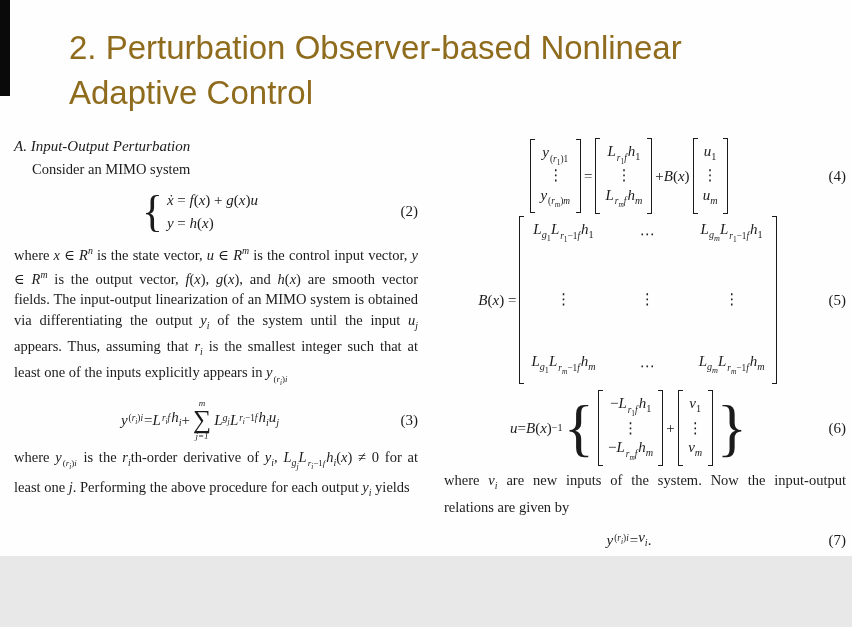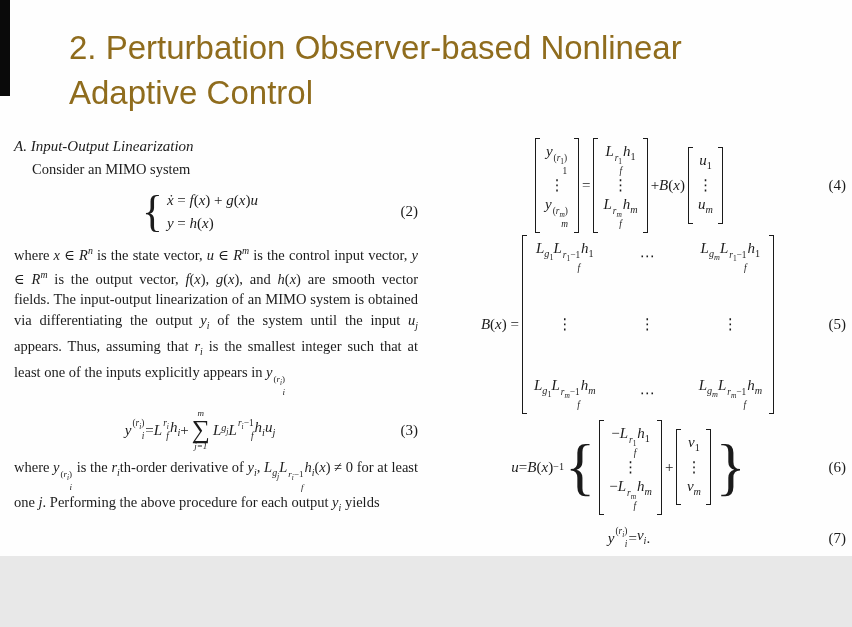--- a/index.html
+++ b/index.html
@@ -22,21 +22,21 @@
   .eq .bd{flex:1;display:flex;justify-content:center;align-items:center;}
   .eq .nm{width:32px;text-align:right;}
   .eq2{margin:10px 0 8px;}
   .eq3{margin:12px 0 6px;}
   .eq4{margin:2px 0 2px;}
   .eq5{margin:2px 0 4px;}
   .eq6{margin:6px 0 4px;}
   .eq7{margin:10px 0 8px;}
 
   
-  .stk{display:inline-flex;flex-direction:column;align-items:flex-end;
+  .stk{display:inline-flex;flex-direction:row;align-items:flex-start;
        font-size:0.62em;line-height:1.15;vertical-align:-0.5em;margin:0 1px;}
   sub,sup{font-size:0.68em;}
   .stk sub,.stk sup, sub sub{font-size:0.8em;}
   .cases{display:inline-flex;flex-direction:column;row-gap:3px;margin-left:4px;}
   .brc{font-size:2.9em;font-weight:300;line-height:0.95;font-style:normal;}
   .brcL{font-size:4.2em;font-weight:300;line-height:0.9;font-style:normal;margin:0 1px;}
   .sum{display:inline-flex;flex-direction:column;align-items:center;line-height:1;
        margin:0 3px;vertical-align:middle;}
   .sum .top,.sum .bot{font-size:0.6em;font-style:italic;}
   .sum .sig{font-size:1.7em;line-height:0.95;}
@@ -60,21 +60,21 @@
 </head>
 <body>
 
 <div class="slide">
 
   <div class="black-bar"></div>
 
   <h1 class="title" style="color:#8f6c1d;margin:0;">2. Perturbation Observer-based Nonlinear Adaptive Control</h1>
 
   <div class="col col-left">
-    <div class="section-heading">A.  Input-Output Linearization</div>
+    <div class="section-heading">A.  Input-Output Perturbation</div>
     <div class="intro">Consider an MIMO system</div>
 
     <div class="eq eq2">
       <span class="bd">
           <span class="brc">{</span>
           <span class="cases">
             <span><i>ẋ</i> = <i>f</i>(<i>x</i>) + <i>g</i>(<i>x</i>)<i>u</i></span>
             <span><i>y</i> = <i>h</i>(<i>x</i>)</span>
           </span>
         </span>
@@ -207,20 +207,21 @@
             <span class="colv">
               <span><i>v</i><sub>1</sub></span>
               <span class="vd">⋮</span>
               <span><i>v<sub>m</sub></i></span>
             </span>
             <span class="rb"></span>
           </span><span class="brcL">}</span></span>
       <span class="nm">(6)</span>
     </div>
 
+    <p class="para">where <i>v<sub>i</sub></i> are new inputs of the system. Now the input-output relations are given by</p>
 
     <div class="eq eq7">
       <span class="bd"><i>y</i><span class="stk">
             <span>(<i>r<sub>i</sub></i>)</span>
             <span><i>i</i></span>
           </span> = <i>v<sub>i</sub></i>.</span>
       <span class="nm">(7)</span>
     </div>
 
   </div>

